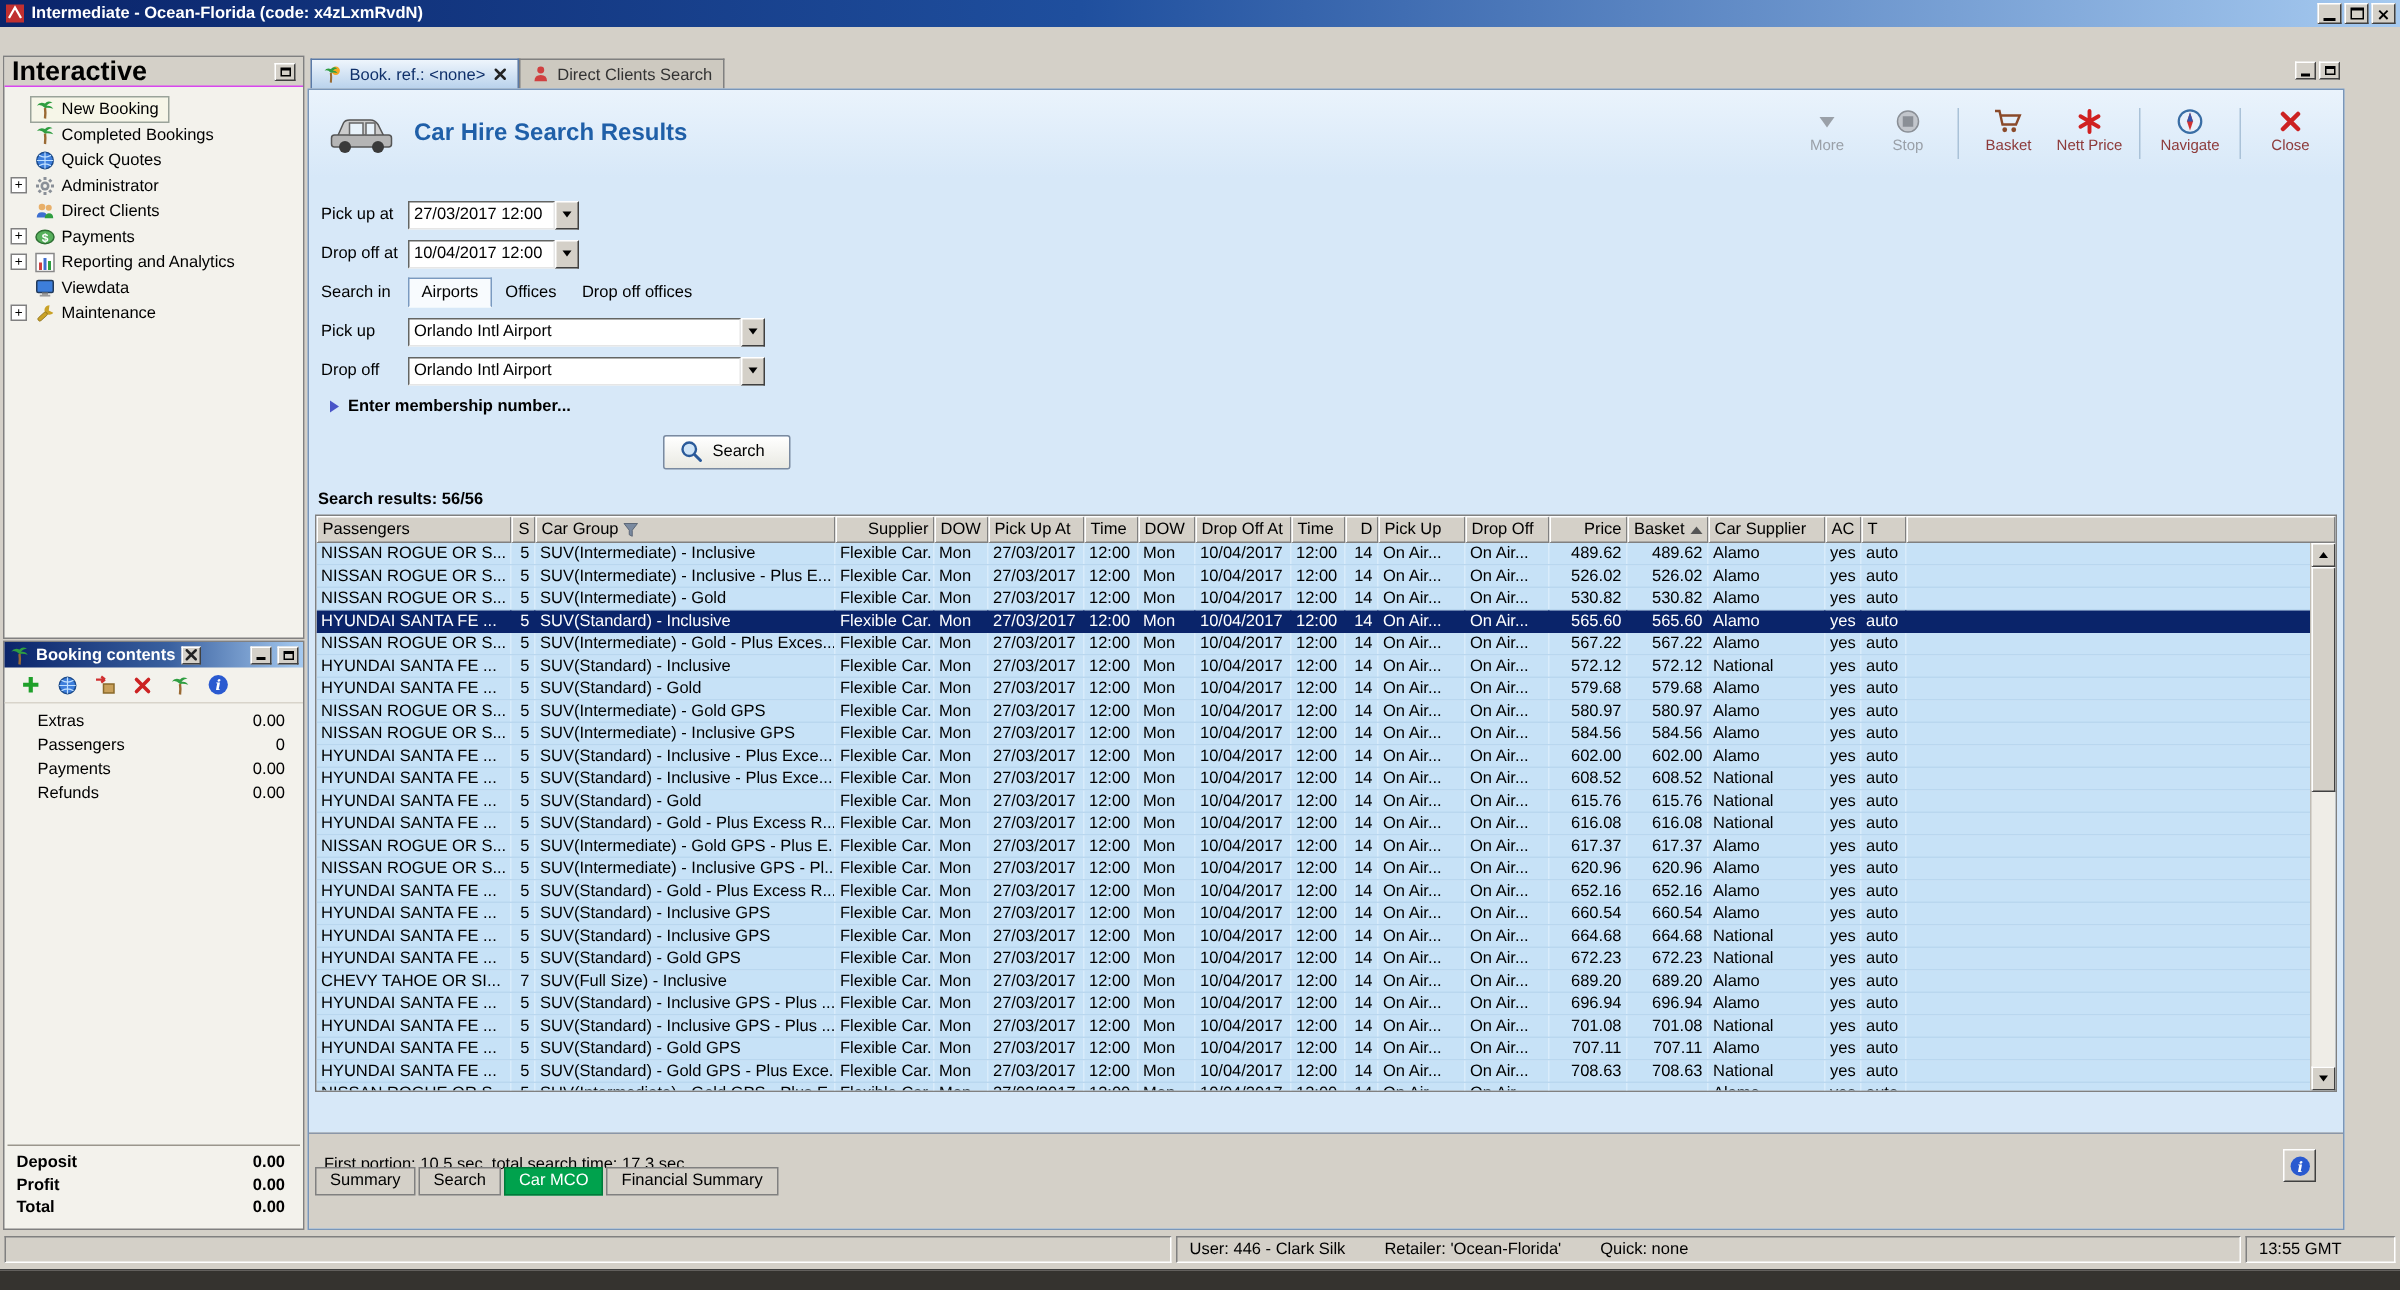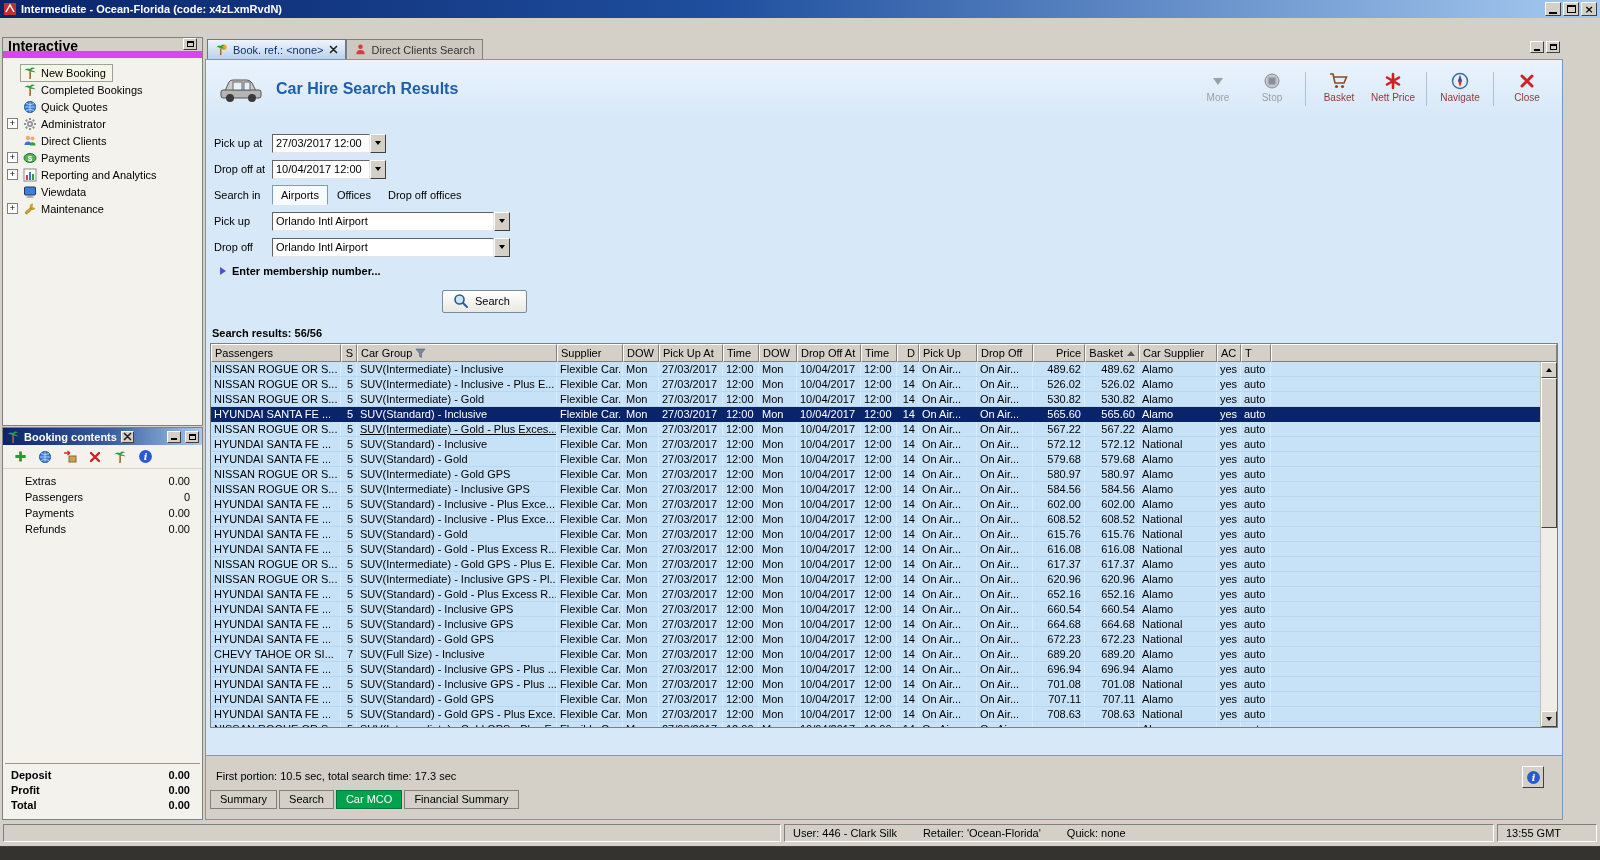--- a/index.html
+++ b/index.html
@@ -17,21 +17,21 @@
   .glyph-close { font-weight:bold; font-size:11px; line-height:11px; font-family:"DejaVu Sans",sans-serif; }
 
   
   .menubar { height:19px; display:flex; align-items:center; padding-left:3px; background:#d4d0c8; }
   .menu-item { padding:2px 8px; }
 
   .workspace { position:absolute; top:37px; left:2px; right:2px; bottom:26px; background:#d4d0c8; }
 
   
   .sidebar-top { position:absolute; left:0; top:0; width:201px; height:389px; border:1px solid #808080; background:#f3f2ec; }
-  .side-header { height:20px; display:flex; padding:0 5px; background:#d4d0c8; border-bottom:7px solid #d946ef; font-weight:bold; font-size:14px; }
+  .side-header { height:20px; display:flex; align-items:center; padding:0 5px; background:#d4d0c8; border-bottom:1px solid #d946ef; font-weight:bold; font-size:18px; }
   .mini-btn { width:14px; height:12px; background:#d4d0c8; border:1px solid; border-color:#fff #404040 #404040 #fff; display:flex; align-items:center; justify-content:center; margin-left:auto; }
   .glyph-mini-min { width:6px; height:2px; background:#000; margin-top:5px; }
   .glyph-mini-max { width:7px; height:6px; border:1px solid #000; border-top-width:2px; }
   .tree { padding:6px 6px 2px 4px; }
   .tree-item { height:17px; display:flex; align-items:center; }
   .expander { width:13px; text-align:center; }
   .expander.box { width:11px; height:11px; margin-right:2px; border:1px solid #808080; background:#fff; font-size:9px; line-height:9px; }
   .item-body { display:flex; align-items:center; gap:4px; padding:1px 6px 1px 2px; border:1px solid transparent; }
   .item-body.selected { background:#f6f6e8; border-color:#9aa39a; }
   .icon svg { display:block; }
@@ -105,21 +105,21 @@
   .vs-btn { position:absolute; left:0; right:0; height:16px; background:#d4d0c8; border:1px solid; border-color:#fff #404040 #404040 #fff; display:flex; align-items:center; justify-content:center; }
   .vs-btn.up { top:0; } .vs-btn.down { bottom:0; }
   .tri-up-s { width:0; height:0; border-left:3px solid transparent; border-right:3px solid transparent; border-bottom:4px solid #000; }
   .tri-dn-s { width:0; height:0; border-left:3px solid transparent; border-right:3px solid transparent; border-top:4px solid #000; }
   .vs-thumb { position:absolute; left:0; right:0; top:16px; height:150px; background:#d4d0c8; border:1px solid; border-color:#fff #404040 #404040 #fff; }
 
   
   .graybar { position:absolute; left:0; right:0; bottom:0; top:695px; background:#d4d0c8; border-top:1px solid #8a96a8; }
   .timing { position:absolute; left:10px; top:14px; }
   .info-btn { position:absolute; right:18px; top:10px; width:22px; height:22px; background:#d4d0c8; border:1px solid; border-color:#fff #404040 #404040 #fff; display:flex; align-items:center; justify-content:center; }
-  .btabs { position:absolute; left:4px; bottom:10px; display:flex; }
+  .btabs { position:absolute; left:4px; bottom:22px; display:flex; }
   .btab { padding:2px 9px 3px 9px; border:1px solid #808080; background:#d4d0c8; margin-right:2px; }
   .btab.active { background:#00a24d; border-color:#007a3a; color:#fff; }
 
   
   .statusbar { position:absolute; left:2px; right:2px; bottom:2px; height:22px; background:#d4d0c8; display:flex; gap:3px; padding:2px 1px; }
   .sb-seg { border:1px solid; border-color:#808080 #fff #fff #808080; display:flex; align-items:center; padding:0 8px; white-space:pre; }
   .sb-seg.s1 { width:778px; }
   .sb-seg.s2 { flex:1; gap:26px; }
   .sb-seg.s3 { width:100px; }
 </style>
@@ -568,21 +568,21 @@
                 <span>S</span>
               </div>
               <div class="gh-cell" style="width: 200px;">
                 <span>Car Group</span>
                 <span class="icon">
                   <svg width="11" height="11" viewBox="0 0 11 11">
                     <path d="M1 1 H10 L6.5 5.5 V9.5 L4.5 8.5 V5.5 Z" fill="#7a8aa0" stroke="#556070" stroke-width="0.6"></path>
                   </svg>
                 </span>
               </div>
-              <div class="gh-cell" style="width: 66px;">
+              <div class="gh-cell" style="width: 66px; justify-content: flex-end;">
                 <span>Supplier</span>
               </div>
               <div class="gh-cell" style="width: 36px;">
                 <span>DOW</span>
               </div>
               <div class="gh-cell" style="width: 64px;">
                 <span>Pick Up At</span>
               </div>
               <div class="gh-cell" style="width: 36px;">
                 <span>Time</span>
@@ -704,21 +704,21 @@
                 <div class="g-cell" style="width: 52px; text-align: right;">565.60</div>
                 <div class="g-cell" style="width: 54px; text-align: right;">565.60</div>
                 <div class="g-cell" style="width: 78px;">Alamo</div>
                 <div class="g-cell" style="width: 24px;">yes</div>
                 <div class="g-cell" style="width: 30px;">auto</div>
                 <div class="g-cell fill"></div>
               </div>
               <div class="grid-row">
                 <div class="g-cell" style="width: 130px;">NISSAN ROGUE OR S...</div>
                 <div class="g-cell" style="width: 16px; text-align: right;">5</div>
-                <div class="g-cell" style="width: 200px; text-decoration: underline;">SUV(Intermediate) - Gold - Plus Exces...</div>
+                <div class="g-cell" style="width: 200px;">SUV(Intermediate) - Gold - Plus Exces...</div>
                 <div class="g-cell" style="width: 66px;">Flexible Car...</div>
                 <div class="g-cell" style="width: 36px;">Mon</div>
                 <div class="g-cell" style="width: 64px;">27/03/2017</div>
                 <div class="g-cell" style="width: 36px;">12:00</div>
                 <div class="g-cell" style="width: 38px;">Mon</div>
                 <div class="g-cell" style="width: 64px;">10/04/2017</div>
                 <div class="g-cell" style="width: 36px;">12:00</div>
                 <div class="g-cell" style="width: 22px; text-align: right;">14</div>
                 <div class="g-cell" style="width: 58px;">On Air...</div>
                 <div class="g-cell" style="width: 56px;">On Air...</div>

